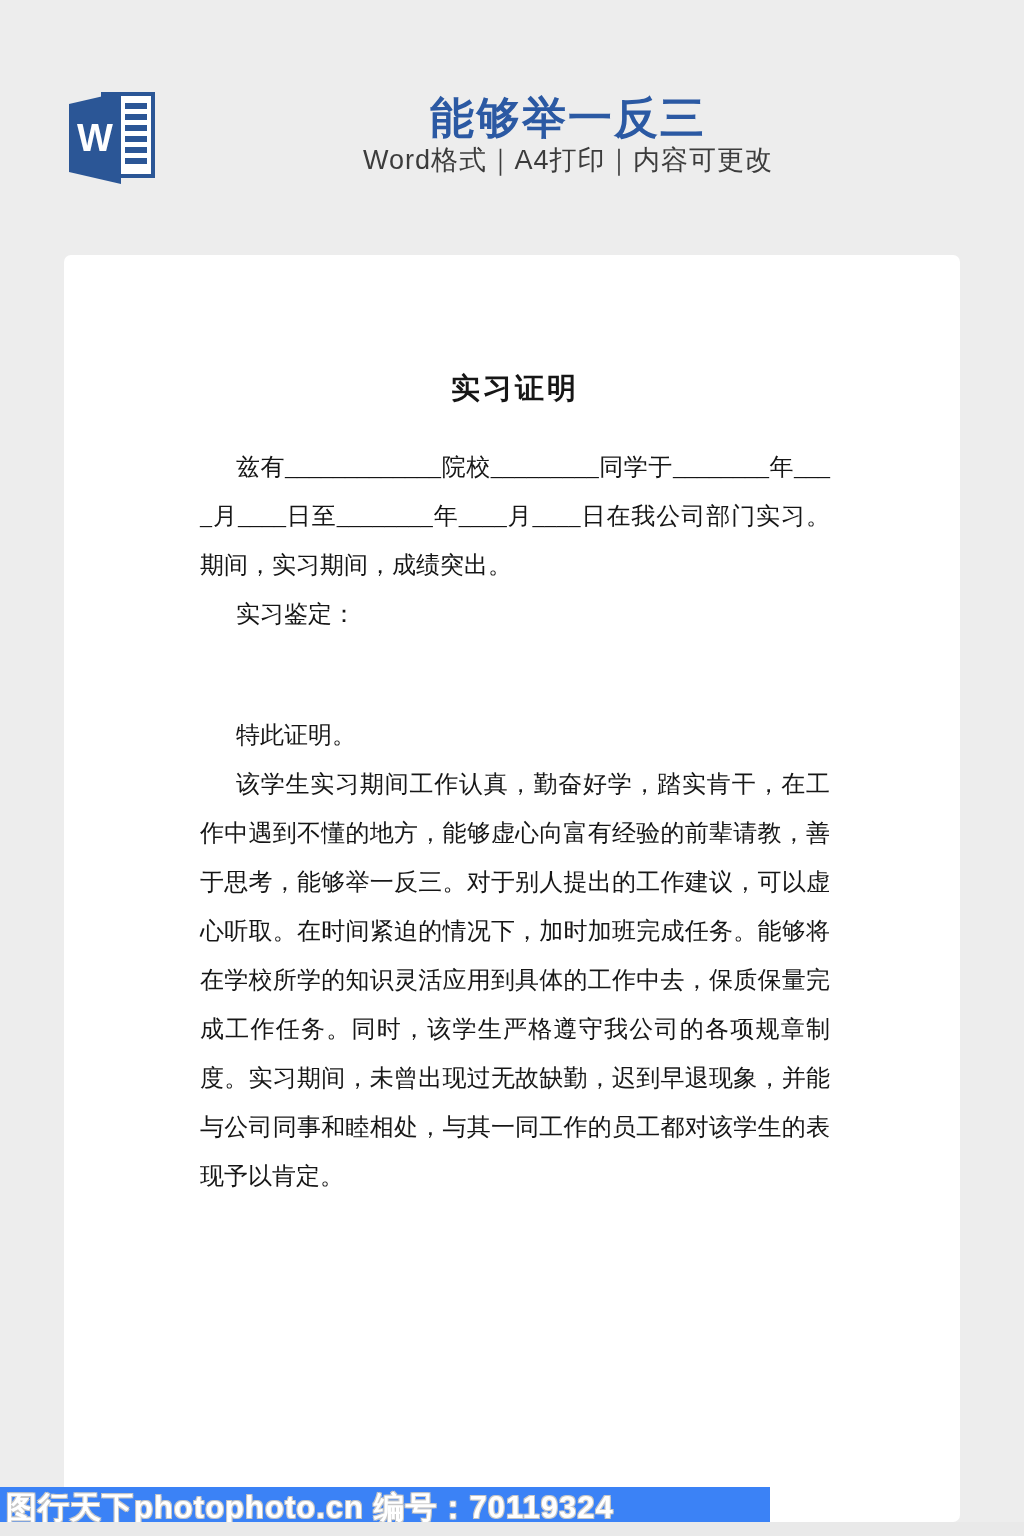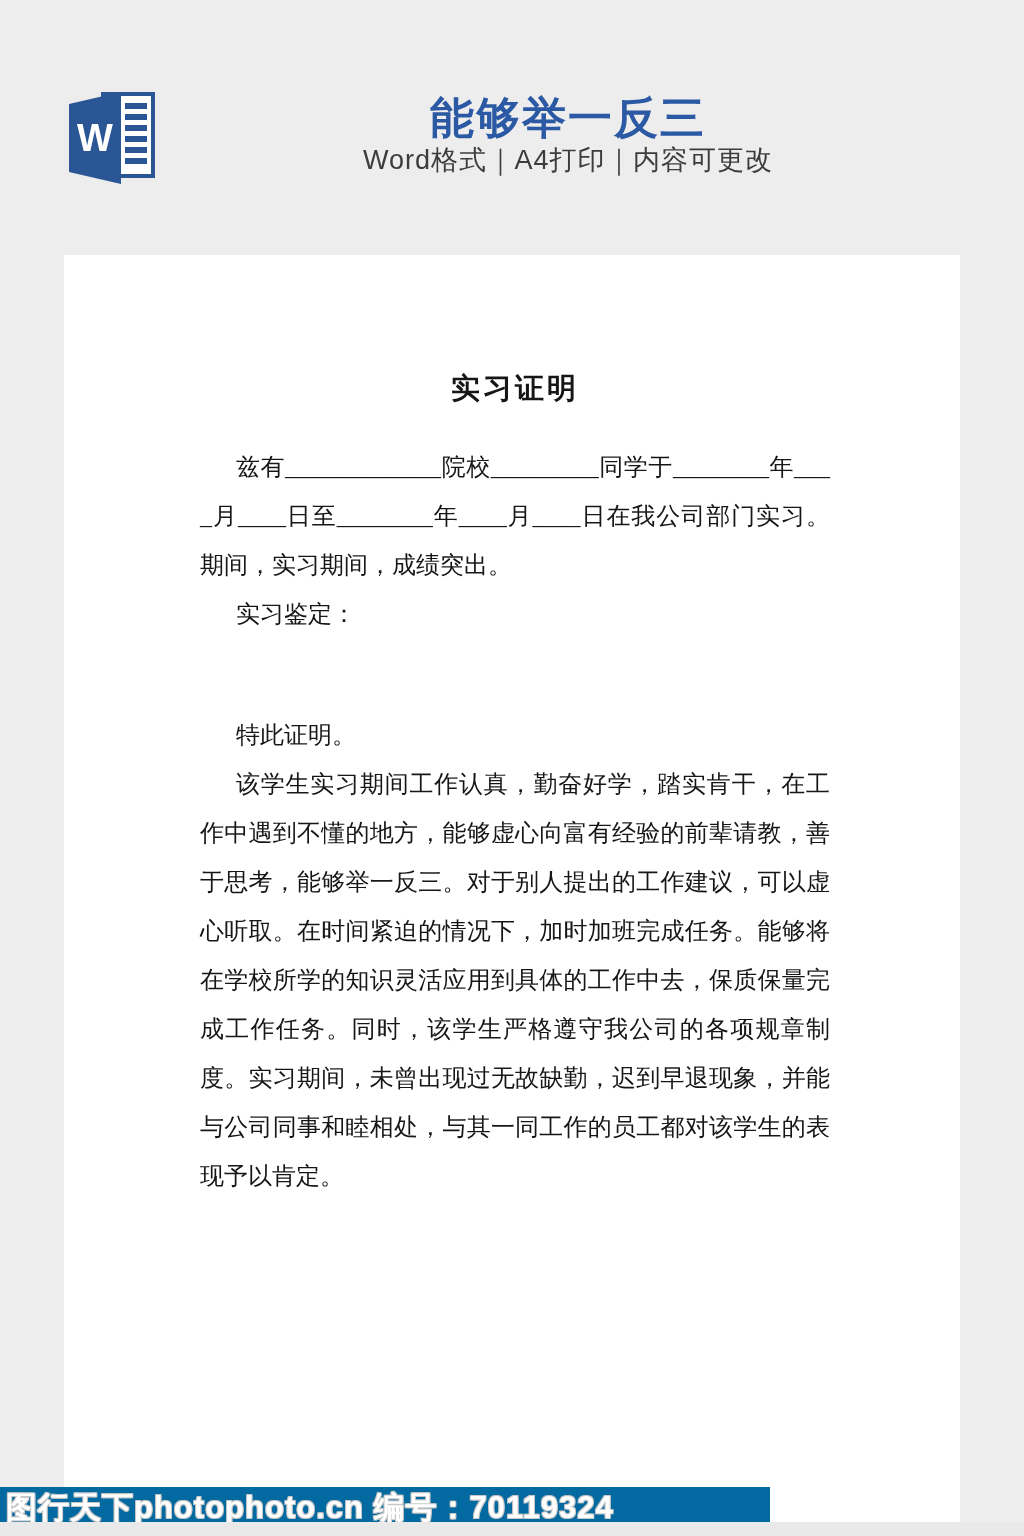--- a/index.html
+++ b/index.html
@@ -24,21 +24,21 @@
     font-size:44px; font-weight:bold; color:#2b59a3;
     letter-spacing:2px; line-height:1.1;
   }
   .header-subtitle {
     font-size:27px; color:#3c3c3c; letter-spacing:1px;
   }
 
   
   .page {
     position:absolute; left:64px; top:255px;
-    width:896px; height:1267px; background:#ffffff;
+    width:896px; height:1267px; background:#ffffff;border-radius:7px;
   }
   .page-inner {
     padding:112px 130px 0 136px;
     font-family:"Liberation Serif","DejaVu Serif",serif;
     color:#161616;
   }
   .doc-title {
     text-align:center; font-size:29px; font-weight:bold;
     letter-spacing:3px; line-height:42px; margin-bottom:34px;
   }
@@ -49,21 +49,21 @@
   }
   .doc-closing { margin-top:72px; }
   .signature {
     margin-top:52px; padding-left:404px;
     font-size:24px; line-height:53px;
   }
 
   
   .watermark-bar {
     position:absolute; left:0; top:1487px;
-    width:770px; height:35px; background:#0369a1;
+    width:770px; height:35px; background:#3b82f6;
   }
   .watermark-text {
     position:absolute; left:6px; top:0px;
     font-size:31px; font-weight:bold; letter-spacing:1px;
     color:#ffffff;
     text-shadow:-1px -1px 0 #c6c6c6, 1px -1px 0 #c6c6c6,
                 -1px 1px 0 #c6c6c6, 1px 1px 0 #c6c6c6;
     white-space:nowrap;
   }
   .bottom-strip {

